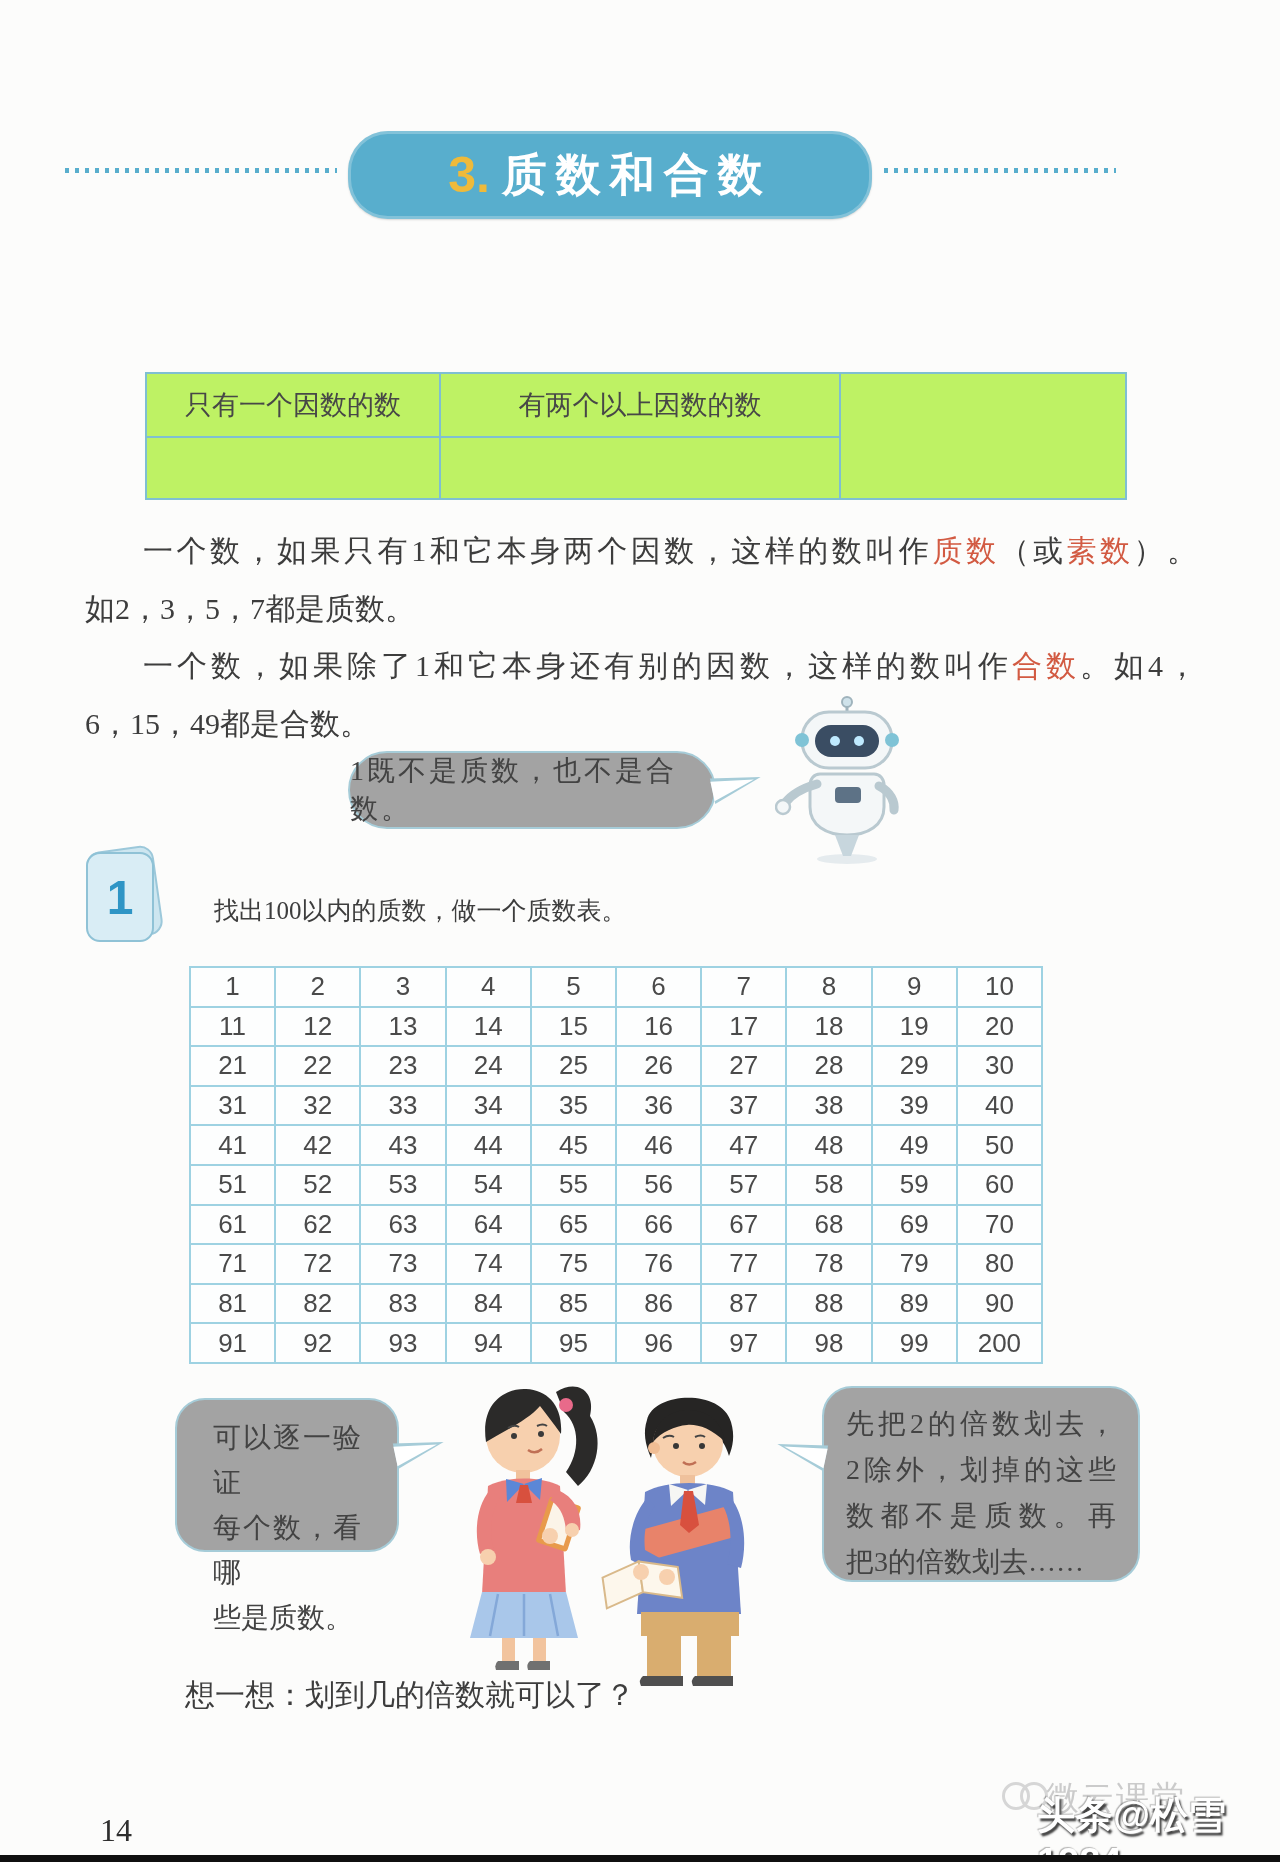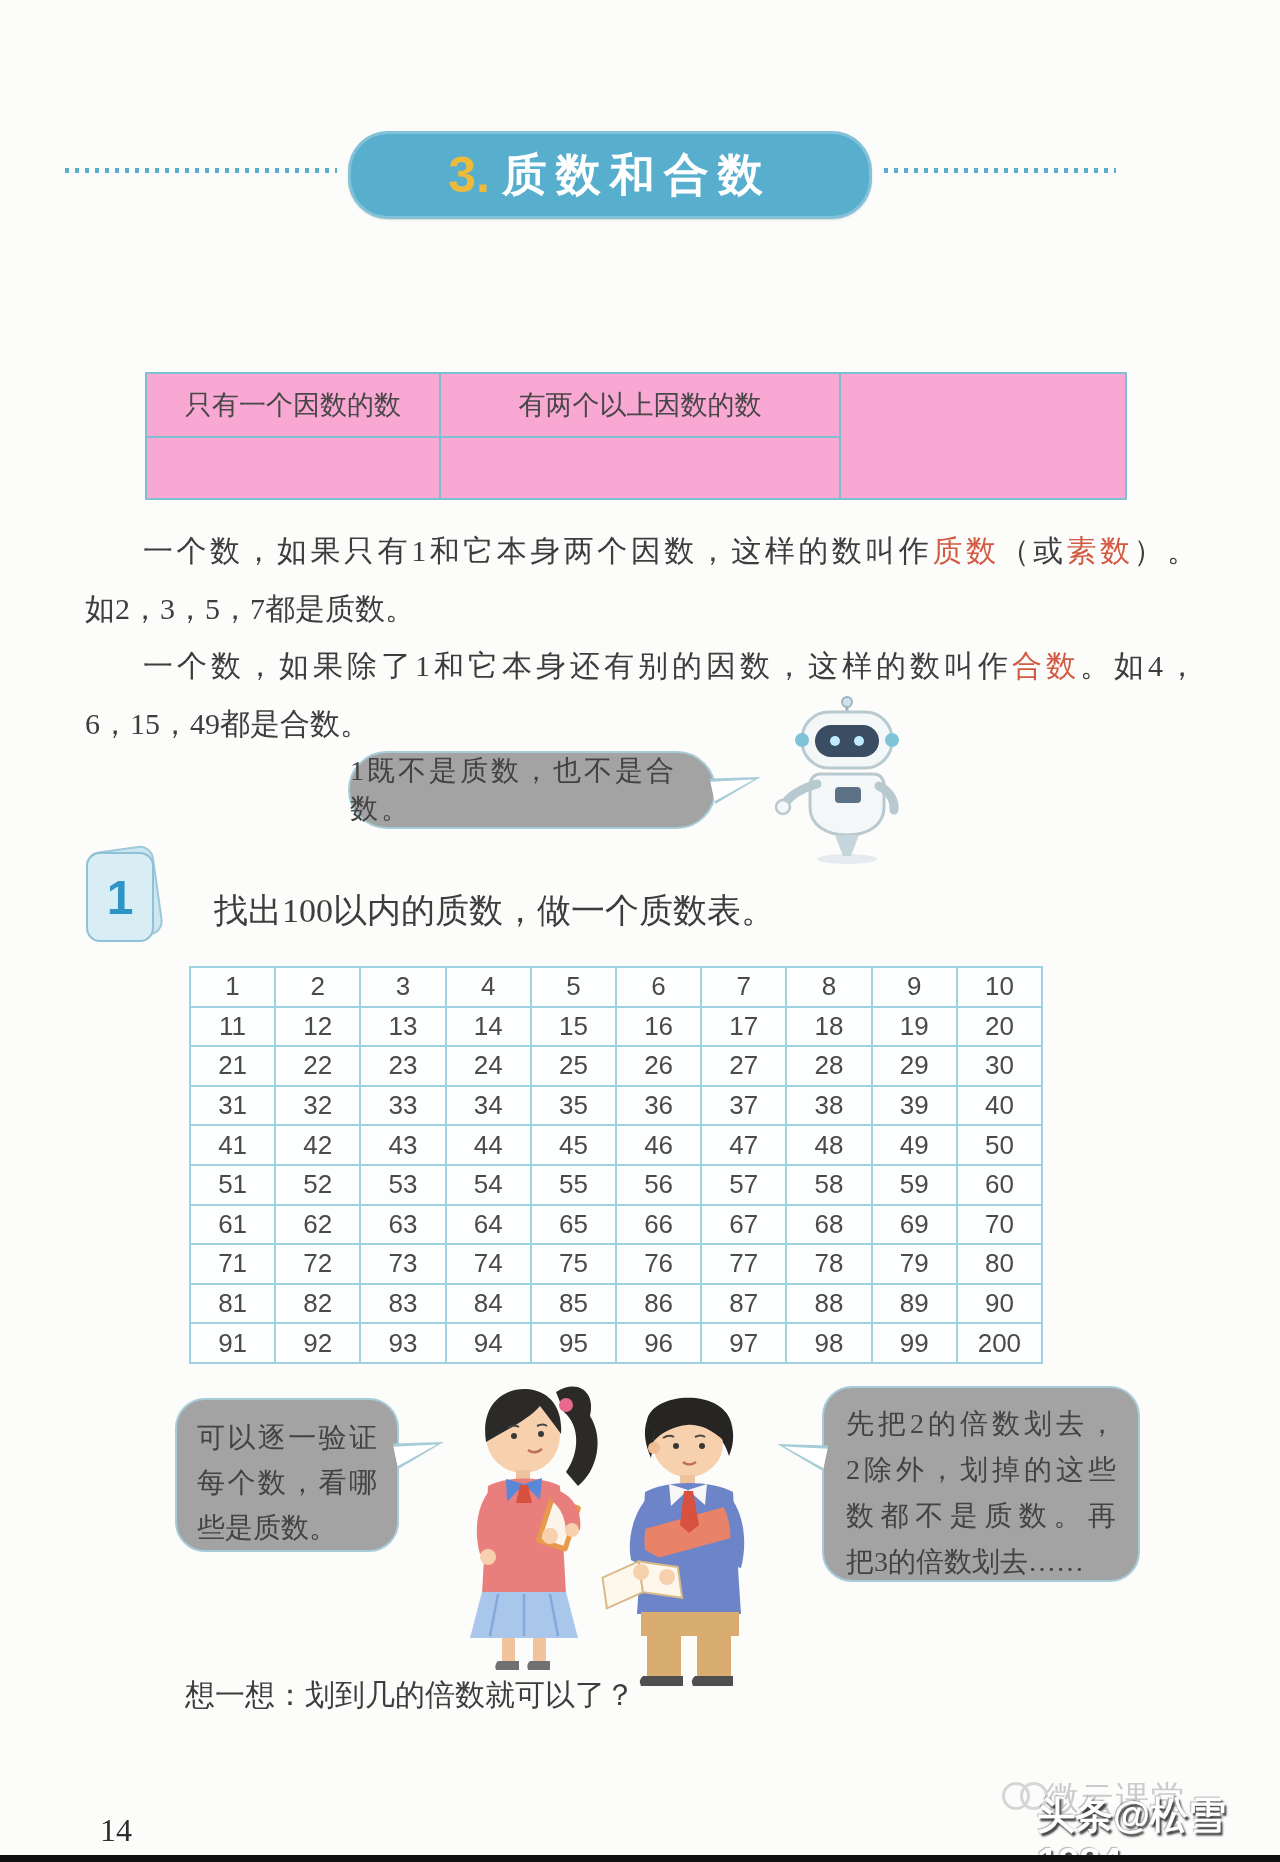--- a/index.html
+++ b/index.html
@@ -26,52 +26,52 @@
   .tline{white-space:nowrap;}
   .fill{white-space:normal;text-align:justify;text-align-last:justify;}
   .term{color:var(--term);}
   #intro{left:85px;top:303px;width:1112px;font-size:29px;text-indent:58px;}
   #para-prime{left:85px;top:522px;width:1112px;}
   #para-composite{left:85px;top:637px;width:1112px;}
   #para-prime .tline:first-child,#para-composite .tline:first-child{padding-left:58px;}
 
   
   #classify-table{left:145px;top:372px;width:978px;border:2px solid var(--table-border);
-    background:#f9a8d4;display:grid;grid-template-columns:294px 400px 282px;}
+    background:#bef264;display:grid;grid-template-columns:294px 400px 282px;}
   #classify-table .hcell{height:62px;border-right:2px solid var(--table-border);
     border-bottom:2px solid var(--table-border);display:flex;align-items:center;justify-content:center;
     font-size:27px;color:#474747;}
   #classify-table .bcell{height:60px;border-right:2px solid var(--table-border);}
   #classify-table .hcell:nth-child(3n),#classify-table .bcell:nth-child(3n){border-right:none;}
 
   
   .bubble{background:#a3a3a3;border:2.5px solid var(--bubble-border);border-radius:30px;
     box-sizing:border-box;font-size:28px;color:#434343;}
   #robot-bubble{left:348px;top:751px;width:368px;height:78px;border-radius:40px;
     display:flex;align-items:center;justify-content:center;letter-spacing:3px;}
   .tail{position:absolute;width:0;height:0;}
   .tail.r-out{right:-48px;top:20px;border-top:9px solid transparent;border-bottom:17px solid transparent;
     border-left:50px solid var(--bubble-border);transform:rotate(-12deg);}
   .tail.r-in{right:-41px;top:24px;border-top:7px solid transparent;border-bottom:13px solid transparent;
     border-left:43px solid #fff;transform:rotate(-12deg);}
   .tail.l-out{left:-48px;top:52px;border-top:9px solid transparent;border-bottom:17px solid transparent;
     border-right:50px solid var(--bubble-border);transform:rotate(12deg);}
   .tail.l-in{left:-41px;top:56px;border-top:7px solid transparent;border-bottom:13px solid transparent;
     border-right:43px solid #fff;transform:rotate(12deg);}
-  #girl-bubble{left:175px;top:1398px;width:224px;height:154px;padding:15px 20px;line-height:45px;}
+  #girl-bubble{left:175px;top:1398px;width:224px;height:154px;padding:15px 36px;line-height:45px;}
   #boy-bubble{left:822px;top:1386px;width:318px;height:196px;padding:13px 22px;line-height:46px;}
 
   
   #example-badge{left:86px;top:852px;width:68px;height:90px;}
   #example-badge .back{position:absolute;inset:0;background:#cde6f0;border:2px solid #9cc8da;
     border-radius:14px;transform:rotate(-8deg) translate(5px,-3px);}
   #example-badge .front{position:absolute;inset:0;background:#d9edf5;border:2px solid #8fc2d6;
     border-radius:14px;display:flex;align-items:center;justify-content:center;
     font-family:"Liberation Sans","DejaVu Sans",sans-serif;font-weight:bold;font-size:48px;color:var(--badge-num);}
-  #example-prompt{left:214px;top:882px;font-size:34px;}
+  #example-prompt{left:214px;top:882px;font-size:25px;}
 
   
   #hundred-table{left:189px;top:966px;width:852px;height:396px;display:grid;
     grid-template-columns:repeat(10,1fr);grid-template-rows:repeat(10,1fr);
     border-top:2px solid var(--grid-border);border-left:2px solid var(--grid-border);background:#fdfefe;}
   .ncell{border-right:2px solid var(--grid-border);border-bottom:2px solid var(--grid-border);
     display:flex;align-items:center;justify-content:center;
     font-family:"Liberation Sans","DejaVu Sans",sans-serif;font-size:26px;color:#4a4a4a;}
 
   

